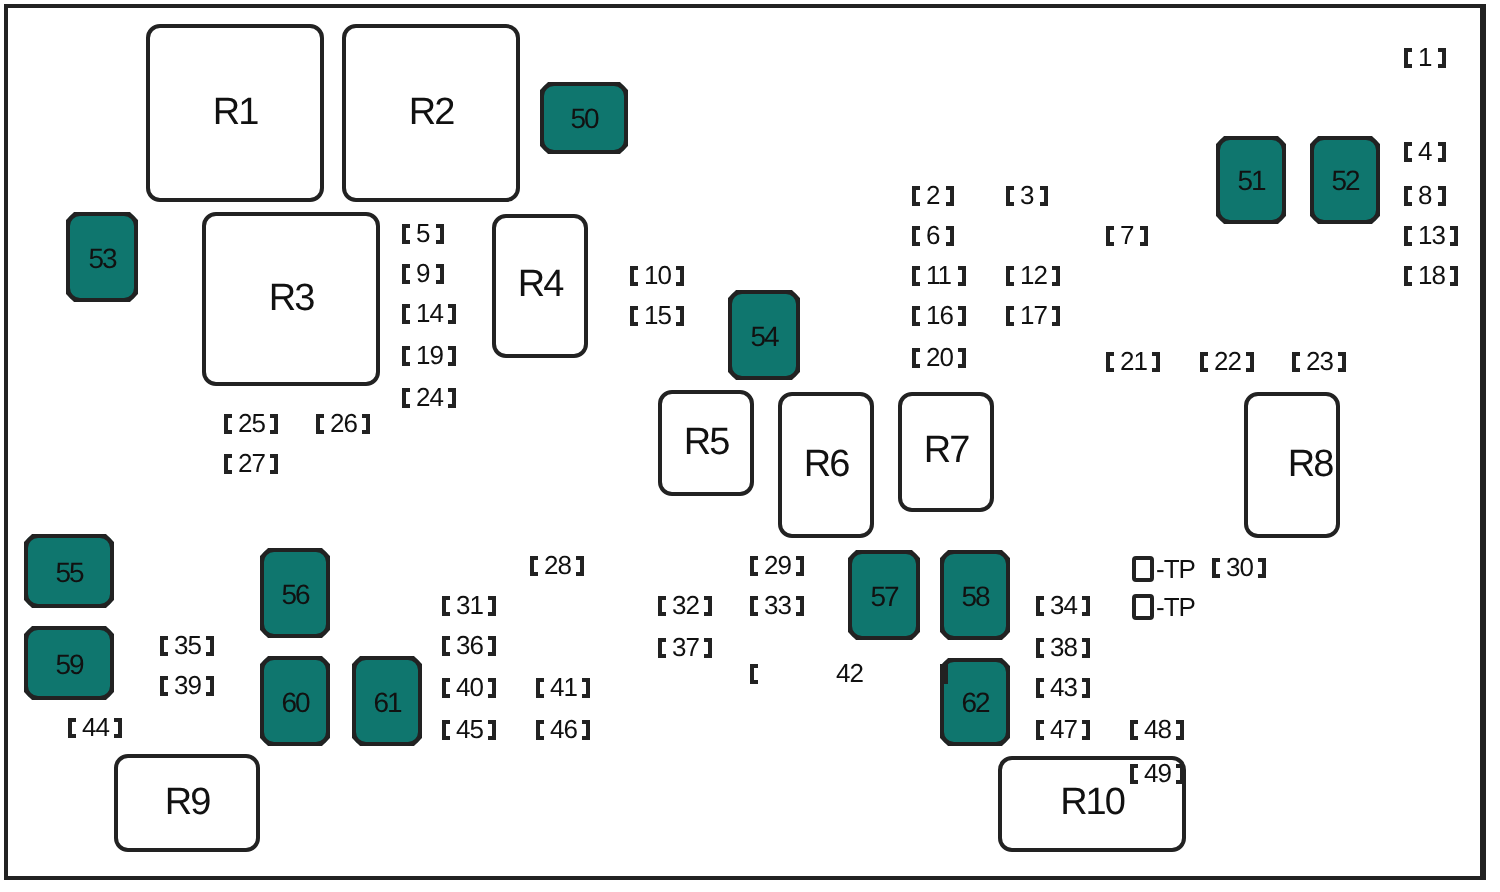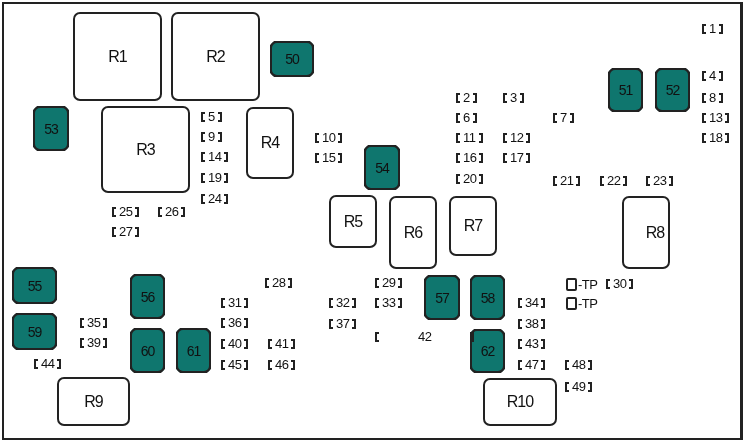--- a/index.html
+++ b/index.html
@@ -2,21 +2,21 @@
 <html><head>
 <meta charset="utf-8">
 <style>
   html, body { margin: 0; padding: 0; background: #ffffff; }
   body { width: 750px; height: 446px; position: relative; overflow: hidden;
          font-family: "Liberation Sans", sans-serif; color: #111; }
   #board { position: absolute; left: 2px; top: 2px; width: 741px; height: 438px;
            border: 2px solid #222; border-right-width: 3px; box-sizing: border-box; }
   .relay { position: absolute; border: 2px solid #222; border-radius: 7px; box-sizing: border-box;
            display: flex; align-items: center; justify-content: center;
-           font-size: 16px; letter-spacing: -1px; background: #fff; }
+           font-size: 19px; letter-spacing: -1px; background: #fff; }
   .maxi { position: absolute; box-sizing: border-box; display: flex; align-items: center; justify-content: center;
           font-size: 14px; font-weight: normal; letter-spacing: -1px; background: #0f766e;
           border: 2px solid #222; border-radius: 4px;
           clip-path: polygon(4px 0, calc(100% - 4px) 0, 100% 4px, 100% calc(100% - 4px), calc(100% - 4px) 100%, 4px 100%, 0 calc(100% - 4px), 0 4px); }
   .maxi::before { content: ""; position: absolute; inset: -2px; border: 2px solid #222; border-radius: 7px; pointer-events:none; }
   .mini { position: absolute; height: 14px; display: flex; align-items: center; white-space: nowrap;
           font-size: 13px; line-height: 14px; letter-spacing: -0.5px; }
   .mini .lb, .mini .rb { display: inline-block; width: 4px; height: 10px; box-sizing: border-box;
           border: 2px solid #222; }
   .mini .lb { border-right: none; margin-right: 3px; }
@@ -31,21 +31,21 @@
 
 <div class="relay" style="left:73px;top:12px;width:89px;height:89px;">R1</div>
 <div class="relay" style="left:171px;top:12px;width:89px;height:89px;">R2</div>
 <div class="relay" style="left:101px;top:106px;width:89px;height:87px;">R3</div>
 <div class="relay" style="left:246px;top:107px;width:48px;height:72px;">R4</div>
 <div class="relay" style="left:329px;top:195px;width:48px;height:53px;">R5</div>
 <div class="relay" style="left:389px;top:196px;width:48px;height:73px;">R6</div>
 <div class="relay" style="left:449px;top:196px;width:48px;height:60px;">R7</div>
 <div class="relay" style="left:622px;top:196px;width:48px;height:73px;padding-left:18px;">R8</div>
 <div class="relay" style="left:57px;top:377px;width:73px;height:49px;">R9</div>
-<div class="relay" style="left:483px;top:378px;width:74px;height:48px;text-align:center;">R10</div>
+<div class="relay" style="left:499px;top:378px;width:94px;height:48px;text-align:center;">R10</div>
 
 <div class="maxi" style="left:270px;top:41px;width:44px;height:36px;">50</div>
 <div class="maxi" style="left:608px;top:68px;width:35px;height:44px;">51</div>
 <div class="maxi" style="left:655px;top:68px;width:35px;height:44px;">52</div>
 <div class="maxi" style="left:33px;top:106px;width:36px;height:45px;">53</div>
 <div class="maxi" style="left:364px;top:145px;width:36px;height:45px;">54</div>
 <div class="maxi" style="left:12px;top:267px;width:45px;height:37px;">55</div>
 <div class="maxi" style="left:130px;top:274px;width:35px;height:45px;">56</div>
 <div class="maxi" style="left:424px;top:275px;width:36px;height:45px;">57</div>
 <div class="maxi" style="left:470px;top:275px;width:35px;height:45px;">58</div>

